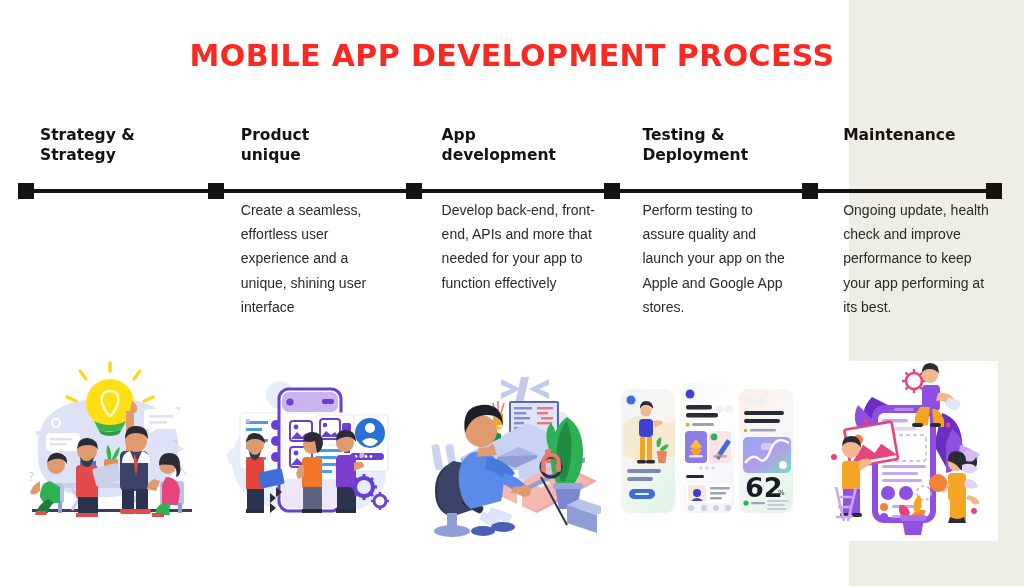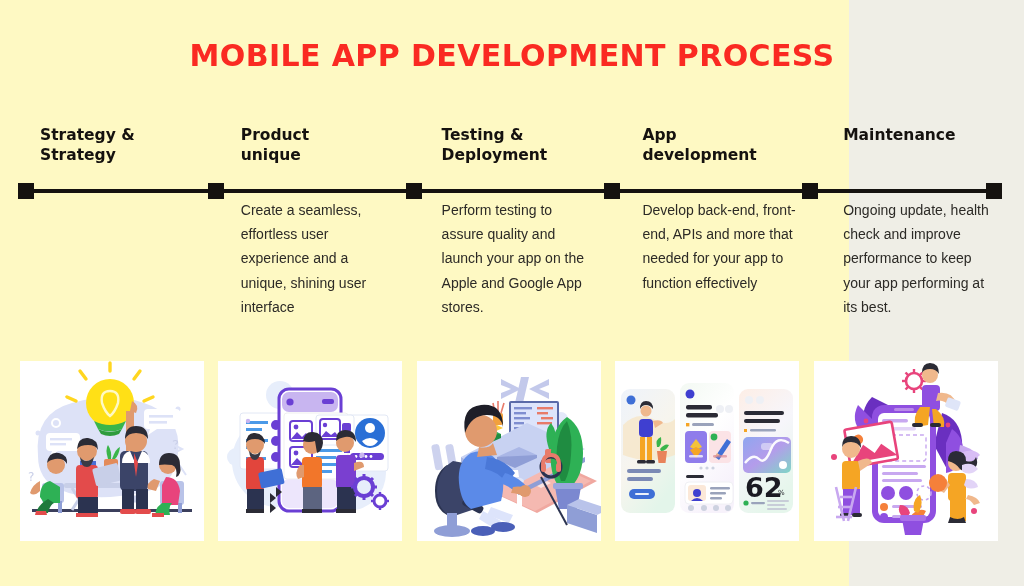--- a/index.html
+++ b/index.html
@@ -11,21 +11,21 @@
     height: 586px;
     background: #efeee6;
     font-family: "Liberation Sans", sans-serif;
     overflow: hidden;
     position: relative;
   }
   .page {
     position: relative;
     width: 849px;
     height: 586px;
-    background: #fef9c3;
+    background: #ffffff;
   }
 
   
   .title {
     position: absolute;
     top: 38px;
     left: 0;
     width: 1024px;
     text-align: center;
     font-size: 30px;
@@ -135,32 +135,32 @@
     <div class="column">
       <div class="col-head">
         <div>Product</div>
         <div>unique</div>
       </div>
       <div class="col-body">Create a seamless, effortless user experience and a unique, shining user interface</div>
     </div>
 
     <div class="column">
       <div class="col-head">
+        <div>App</div>
+        <div>development</div>
+      </div>
+      <div class="col-body">Develop back-end, front-end, APIs and more that needed for your app to function effectively</div>
+    </div>
+
+    <div class="column">
+      <div class="col-head">
         <div>Testing &amp;</div>
         <div>Deployment</div>
       </div>
       <div class="col-body">Perform testing to assure quality and launch your app on the Apple and Google App stores.</div>
-    </div>
-
-    <div class="column">
-      <div class="col-head">
-        <div>App</div>
-        <div>development</div>
-      </div>
-      <div class="col-body">Develop back-end, front-end, APIs and more that needed for your app to function effectively</div>
     </div>
 
     <div class="column">
       <div class="col-head">
         <div>Maintenance</div>
       </div>
       <div class="col-body">Ongoing update, health check and improve performance to keep your app performing at its best.</div>
     </div>
 
   </div>

